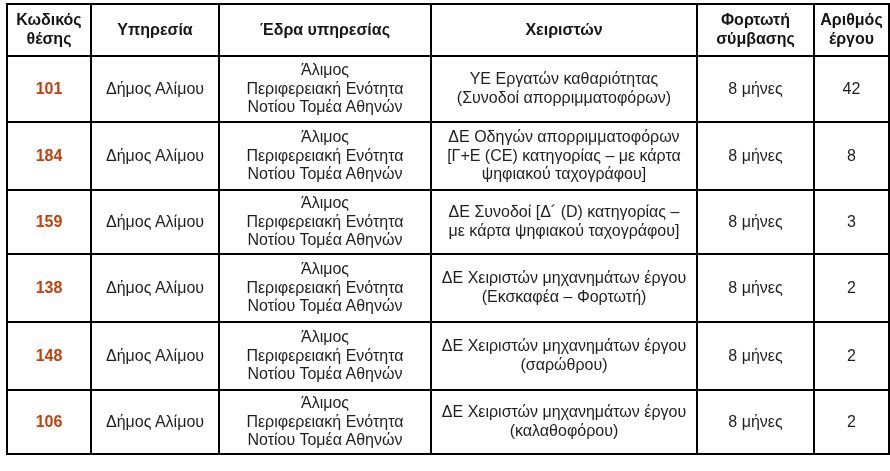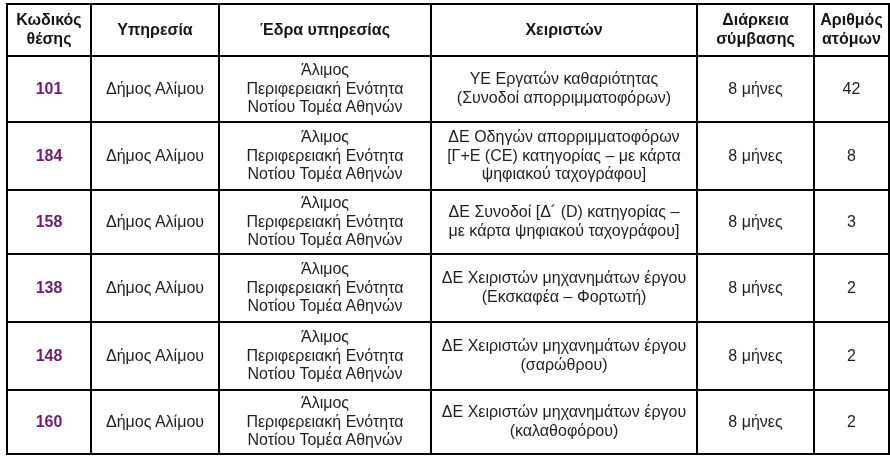--- a/index.html
+++ b/index.html
@@ -35,21 +35,21 @@
     line-height: 1.16;
     font-size: 16px;
     overflow: hidden;
   }
   table.positions th {
     font-weight: bold;
     color: #161616;
   }
   td.code {
     font-weight: bold;
-    color: #701a75;
+    color: #c2410c;
   }
   thead tr       { height: 52px; }
   tbody tr.r0    { height: 66px; }
   tbody tr.r1    { height: 68px; }
   tbody tr.r2    { height: 64px; }
   tbody tr.r3    { height: 68px; }
   tbody tr.r4    { height: 68px; }
   tbody tr.r5    { height: 64px; }
 </style>
 </head>
@@ -65,24 +65,24 @@
       <col style="width:117px">
       <col style="width:75px">
     </colgroup>
     <thead>
       <tr>
         <th>Κωδικός
 θέσης</th>
         <th>Υπηρεσία</th>
         <th>Έδρα υπηρεσίας</th>
         <th>Χειριστών</th>
-        <th>Διάρκεια
+        <th>Φορτωτή
 σύμβασης</th>
         <th>Αριθμός
-ατόμων</th>
+έργου</th>
       </tr>
     </thead>
     <tbody>
       <tr class="r0">
         <td class="code">101</td>
         <td>Δήμος Αλίμου</td>
         <td>Άλιμος
 Περιφερειακή Ενότητα
 Νοτίου Τομέα Αθηνών</td>
         <td>ΥΕ Εργατών καθαριότητας
@@ -96,21 +96,21 @@
         <td>Άλιμος
 Περιφερειακή Ενότητα
 Νοτίου Τομέα Αθηνών</td>
         <td>ΔΕ Οδηγών απορριμματοφόρων
 [Γ+Ε (CE) κατηγορίας – με κάρτα
 ψηφιακού ταχογράφου]</td>
         <td>8 μήνες</td>
         <td>8</td>
       </tr>
       <tr class="r2">
-        <td class="code">158</td>
+        <td class="code">159</td>
         <td>Δήμος Αλίμου</td>
         <td>Άλιμος
 Περιφερειακή Ενότητα
 Νοτίου Τομέα Αθηνών</td>
         <td>ΔΕ Συνοδοί [Δ´ (D) κατηγορίας –
 με κάρτα ψηφιακού ταχογράφου]</td>
         <td>8 μήνες</td>
         <td>3</td>
       </tr>
       <tr class="r3">
@@ -129,21 +129,21 @@
         <td>Δήμος Αλίμου</td>
         <td>Άλιμος
 Περιφερειακή Ενότητα
 Νοτίου Τομέα Αθηνών</td>
         <td>ΔΕ Χειριστών μηχανημάτων έργου
 (σαρώθρου)</td>
         <td>8 μήνες</td>
         <td>2</td>
       </tr>
       <tr class="r5">
-        <td class="code">160</td>
+        <td class="code">106</td>
         <td>Δήμος Αλίμου</td>
         <td>Άλιμος
 Περιφερειακή Ενότητα
 Νοτίου Τομέα Αθηνών</td>
         <td>ΔΕ Χειριστών μηχανημάτων έργου
 (καλαθοφόρου)</td>
         <td>8 μήνες</td>
         <td>2</td>
       </tr>
     </tbody>

